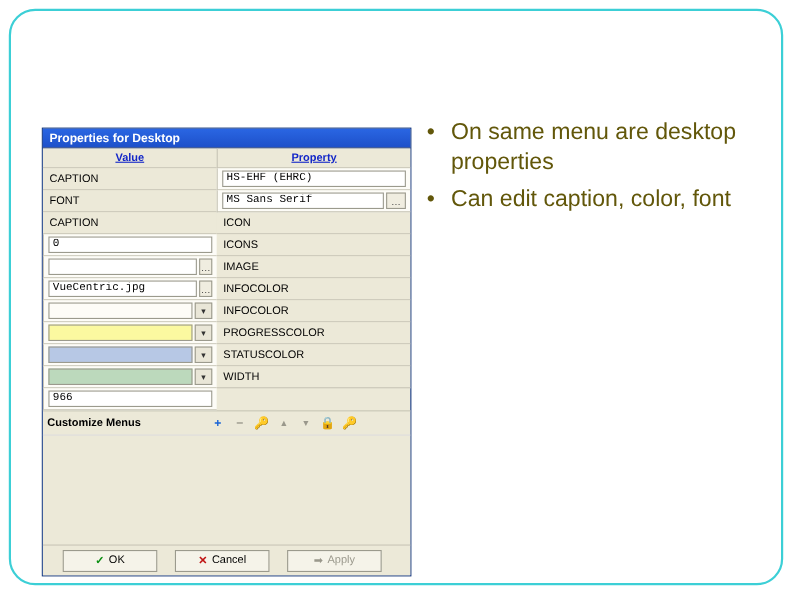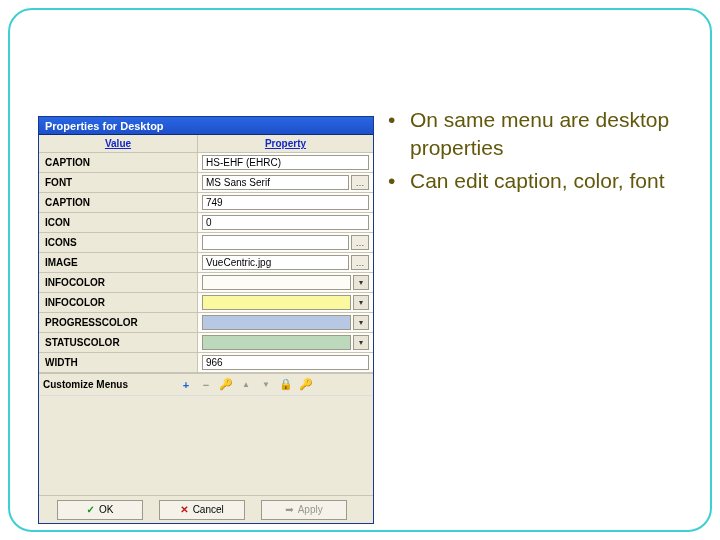--- a/index.html
+++ b/index.html
@@ -24,50 +24,50 @@
   .grid {
     display: grid; grid-template-columns: 158px 1fr;
     font-size: 10px;
   }
   .hdr {
     background: #ece9d8; color: #1327c8; font-weight: bold; text-align: center;
     text-decoration: underline; padding: 3px 0; border-bottom: 1px solid #c8c5b6;
   }
   .hdr + .hdr { border-left: 1px solid #c8c5b6; }
   .pname {
-    padding: 2px 6px; font-weight: bold; color: #000;
+    padding: 2px 6px; font-weight: normal; color: #000;
     border-bottom: 1px solid #c8c5b6; background: #ece9d8;
     height: 20px; display: flex; align-items: center;
   }
   .pval {
     padding: 2px 4px; border-bottom: 1px solid #c8c5b6; border-left: 1px solid #c8c5b6;
     height: 20px; background: #fdfcf7;
     display: flex; align-items: stretch; position: relative;
   }
   .inp {
     flex: 1; border: 1px solid #9b9a8d; background: #fff; font-size: 10px; padding: 1px 3px;
-    font-family: Liberation Sans, sans-serif;
+    font-family: Liberation Mono, monospace;
   }
   .ellips {
     width: 18px; margin-left: 2px; border: 1px solid #9b9a8d; background: #f0ede0;
     display: flex; align-items: center; justify-content: center; font-size: 9px; color: #444;
     cursor: pointer;
   }
   .dropbtn {
     width: 16px; margin-left: 2px; border: 1px solid #9b9a8d; background: #e9e6d7;
     display: flex; align-items: center; justify-content: center; font-size: 8px; color: #333;
     cursor: pointer;
   }
   .swatch {
     flex: 1; border: 1px solid #9b9a8d;
   }
   .toolbar {
     border-top: 1px solid #c8c5b6;
     background: #ece9d8; height: 22px; display: flex; align-items: center;
-    padding-left: 4px; gap: 8px;
+    padding-left: 4px; gap: 20px;
   }
   .tool-label { font-size: 10px; font-weight: bold; color: #000; flex: 0 0 128px; }
   .tool-icons { display: flex; gap: 6px; align-items: center; }
   .ticon { width: 14px; height: 14px; display:flex; align-items:center; justify-content:center; font-size:11px; }
   .panel-body {
     height: 100px; background: #ece9d8; border-top: 1px solid #ddd;
   }
   .btnrow {
     height: 28px; background: #ece9d8; border-top: 1px solid #c8c5b6;
     display: flex; align-items: center; justify-content: flex-start; gap: 16px;
@@ -110,23 +110,20 @@
         <input class="inp" value="HS-EHF (EHRC)" style="">
       </div>
 
       <div class="pname">FONT</div>
       <div class="pval">
         <input class="inp" value="MS Sans Serif" style="">
         <div class="ellips">…</div>
       </div>
 
       <div class="pname">CAPTION</div>
-      <div class="pval">
-        <input class="inp" value="749" style="">
-      </div>
 
       <div class="pname">ICON</div>
       <div class="pval">
         <input class="inp" value="0" style="">
       </div>
 
       <div class="pname">ICONS</div>
       <div class="pval">
         <input class="inp" value="" style="">
         <div class="ellips">…</div>

